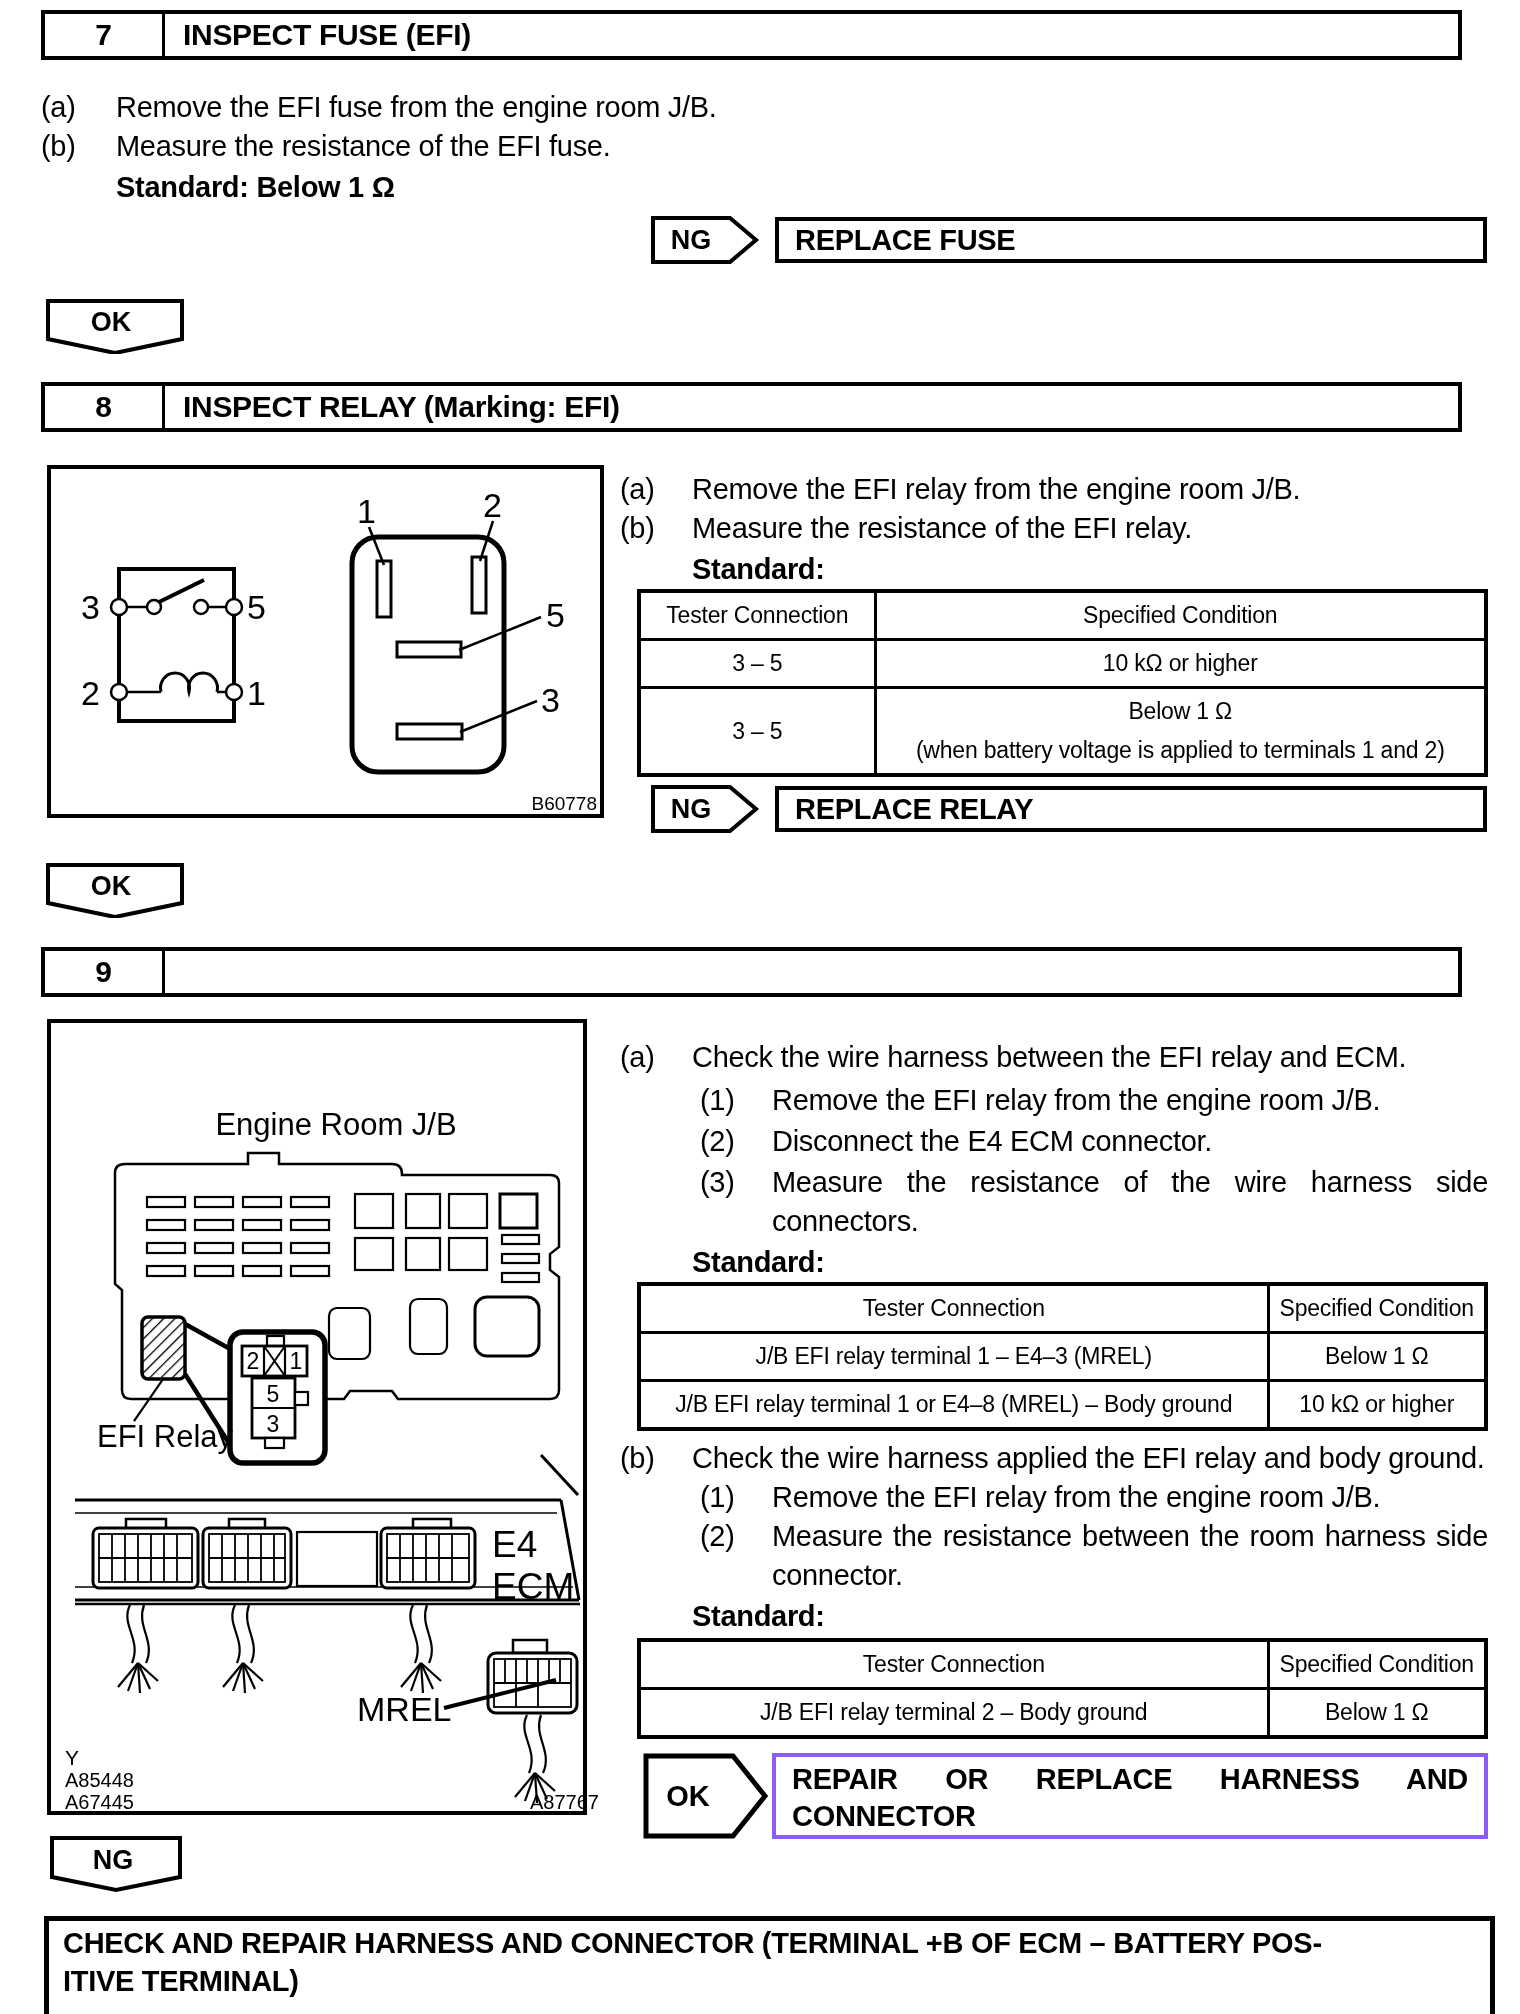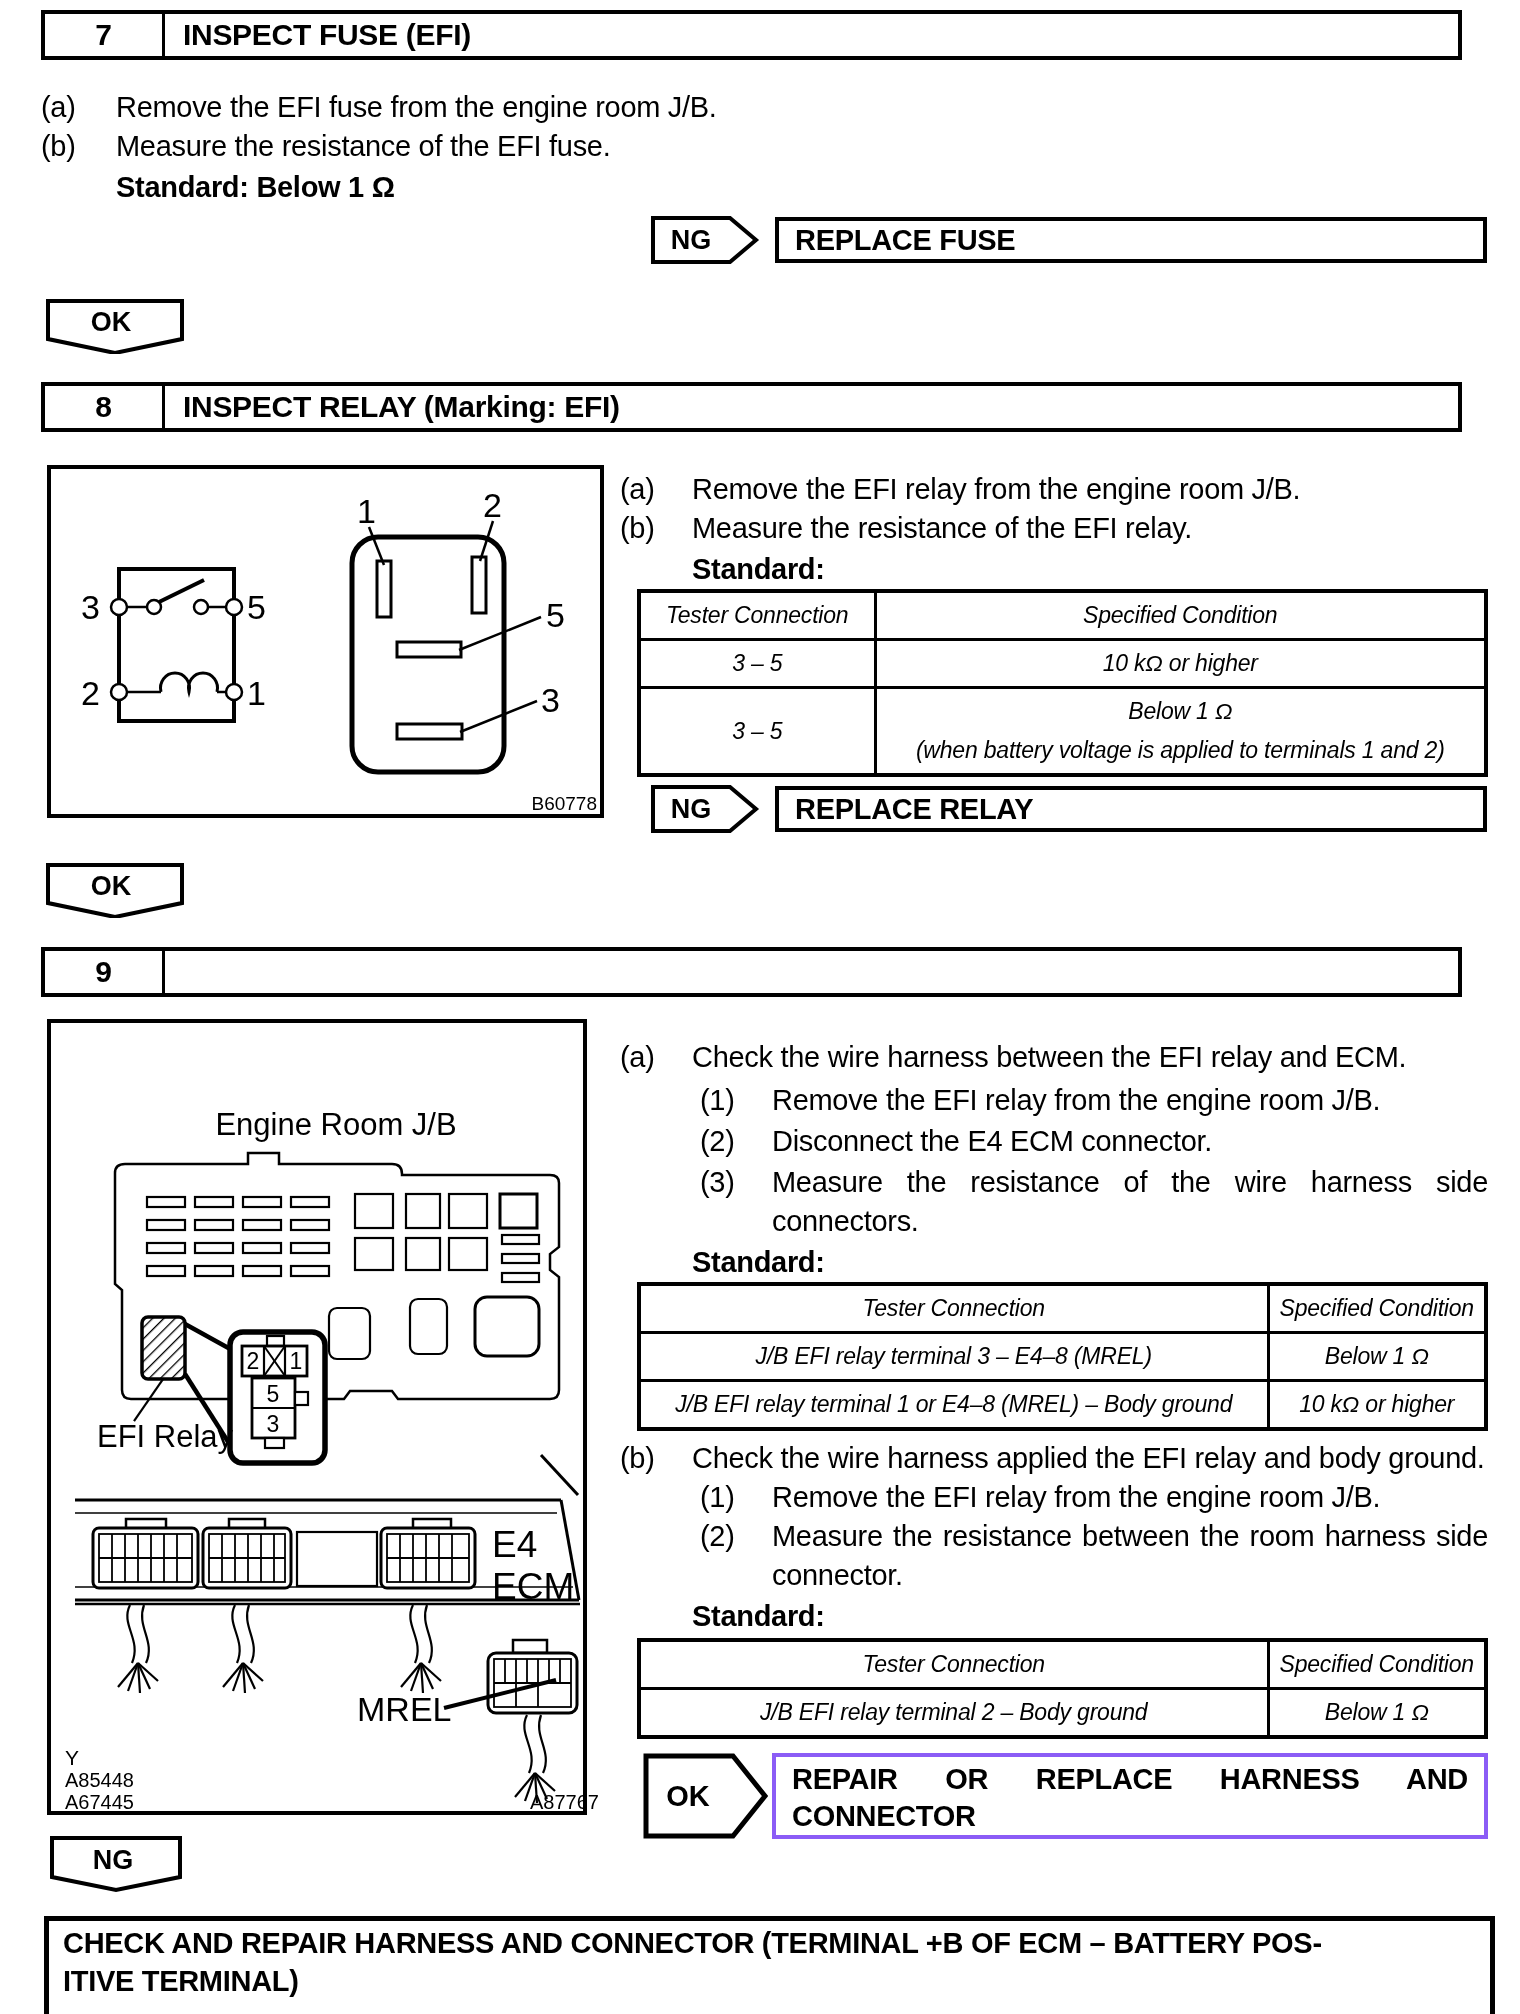--- a/index.html
+++ b/index.html
@@ -16,21 +16,21 @@
   .col{position:absolute;font-size:29px;line-height:39px;}
   .para{display:flex;}
   .marker{flex:0 0 75px;}
   .smarker{flex:0 0 72px;}
   .ptext{flex:1;text-align:justify;}
   .substep{display:flex;margin-left:80px;}
   .bold{font-weight:bold;}
   
   table.spec{border-collapse:collapse;border:4px solid #000;margin-left:17px;width:851px;
              font-size:23px;letter-spacing:-0.2px;}
-  table.spec td{border:3px solid #000;text-align:center;vertical-align:middle;padding:3px 8px;font-style:italic;}
+  table.spec td{border:3px solid #000;text-align:center;vertical-align:middle;padding:3px 8px;}
   table.spec tr.hdr td{height:36px;}
   .cellnote{display:block;}
   
   .badge-abs{position:absolute;}
   .ngrow-box{position:absolute;border:4px solid #000;display:flex;align-items:center;
              font-weight:bold;font-size:29px;background:#fff;padding-left:16px;white-space:nowrap;}
   .okrow{position:absolute;display:flex;}
   .ok-action{border:4px solid #8b5cf6;width:716px;height:86px;font-weight:bold;font-size:29px;
              padding:4px 16px 0 16px;line-height:37px;}
   .jlast{text-align:justify;text-align-last:justify;}
@@ -360,21 +360,21 @@
       <span class="smarker"></span>
       <span class="ptext bold">Standard:</span>
     </div>
     <table class="spec">
       <tbody>
           <tr class="hdr">
         <td style="width:629px;">Tester Connection</td>
         <td>Specified Condition</td>
       </tr>
       <tr>
-        <td style="height:38px;">J/B EFI relay terminal 3 – E4–8 (MREL)</td>
+        <td style="height:38px;">J/B EFI relay terminal 1 – E4–3 (MREL)</td>
         <td>Below 1 Ω</td>
       </tr>
       <tr>
         <td style="height:36px;">J/B EFI relay terminal 1 or E4–8 (MREL) – Body ground</td>
         <td>10 kΩ or higher</td>
       </tr>
     </tbody>
       </table>
     <div class="para" style="margin-top:8px;">
       <span class="smarker">(b)</span>

